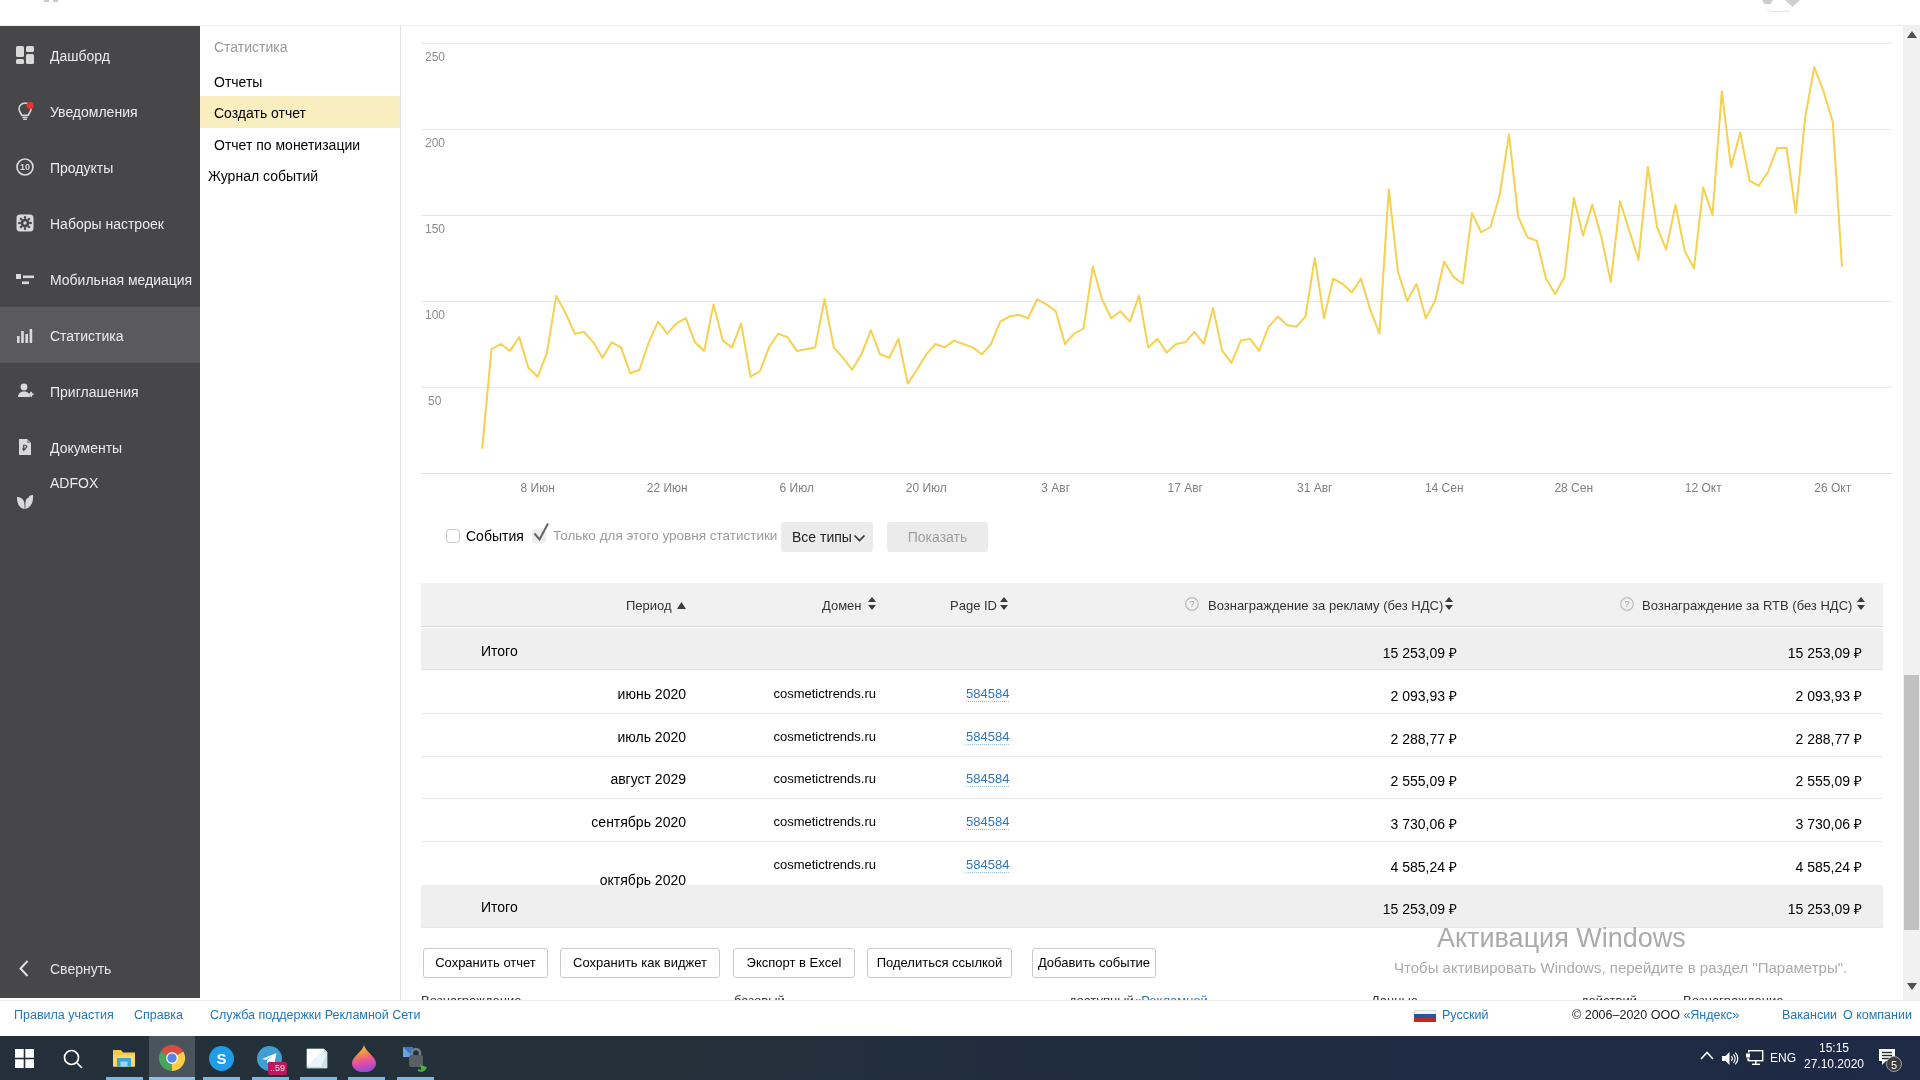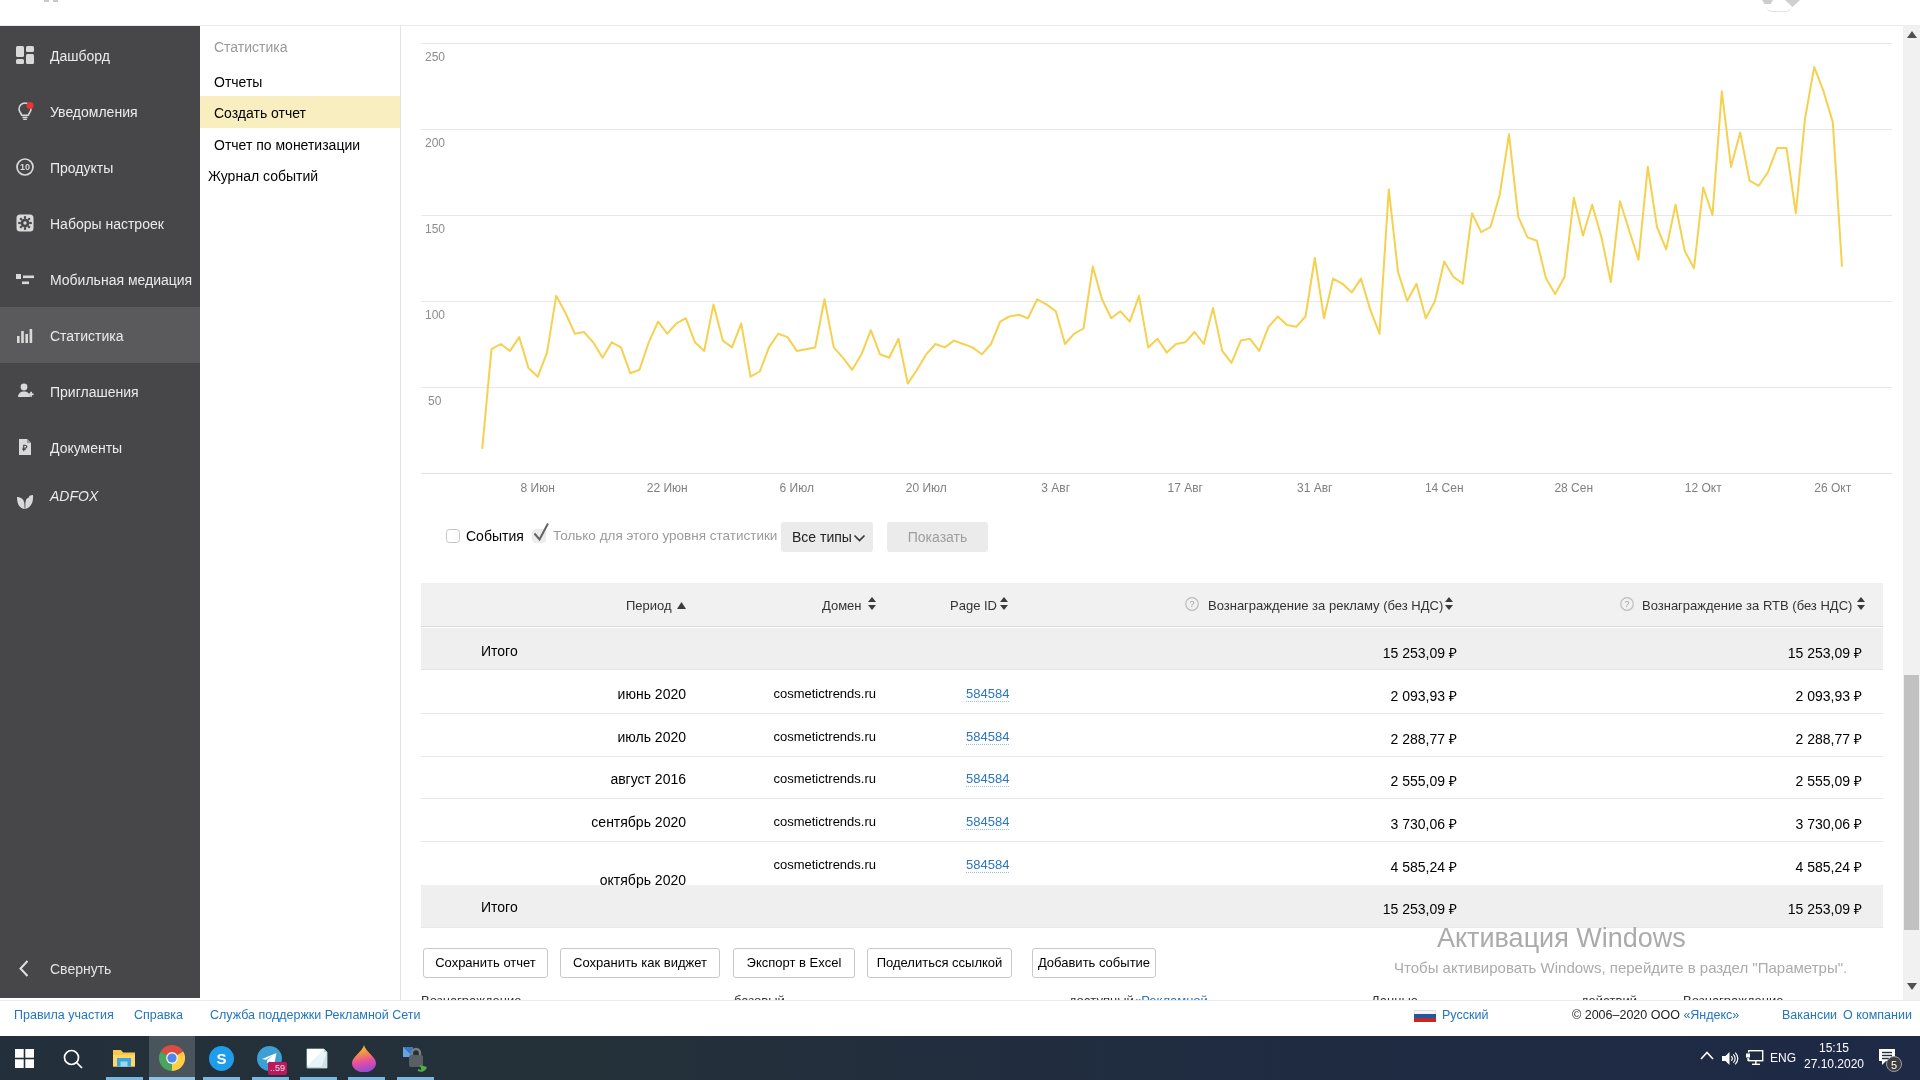--- a/index.html
+++ b/index.html
@@ -95,21 +95,21 @@
   <path d="M11 1 l4 4 h-4 z" fill="#9a9a9c"></path>
   <text x="9" y="13" font-size="8.5" font-family="Liberation Sans" font-weight="bold" fill="#474749" text-anchor="middle">₽</text>
 </svg>
 <div class="sitem" style="top:440px;">Документы</div>
 
 <svg class="sicon" style="top:494px;" viewBox="0 0 18 18">
   <path d="M1 3 c4 0 7 2 7.4 7 l0.3 5 C4 14.4 1 11 1 3 z" fill="#d9d9d9"></path>
   <path d="M17 1 c-5 0.5-7.5 3.5-7.6 8.5 l-0.1 5.5 C15 13.6 17.6 8 17 1 z" fill="#d9d9d9"></path>
   <path d="M10.5 0 l3 3 -3.4 2 z" fill="#474749"></path>
 </svg>
-<div class="sitem" style="top:488px;font-style:italic;">ADFOX</div>
+<div class="sitem" style="top:475px;">ADFOX</div>
 
 <svg class="abs" style="left:19px;top:960px;width:10px;height:17px;" viewBox="0 0 10 17">
   <path d="M8.5 1 L1.5 8.5 L8.5 16" fill="none" stroke="#e0e0e0" stroke-width="2"></path>
 </svg>
 <div class="abs" style="left:50px;top:961px;color:#e4e4e4;font-size:14px;">Свернуть</div>
 
 <div class="abs" style="left:200px;top:26px;width:200px;height:974px;background:#fff;"></div>
 <div class="abs" style="left:400px;top:25px;width:1px;height:975px;background:#e3e3e3;"></div>
 <div class="abs" style="left:214px;top:39px;font-size:14px;color:#999;">Статистика</div>
 <div class="abs" style="left:214px;top:74px;font-size:14px;color:#000;">Отчеты</div>
@@ -219,21 +219,21 @@
 <div class="cell r" style="left:486px;top:686px;width:200px;font-size:14px;">июнь 2020</div>
 <div class="cell r" style="left:676px;top:686px;width:200px;">cosmetictrends.ru</div>
 <div class="cell" style="left:966px;top:686px;"><span class="pid">584584</span></div>
 <div class="cell r" style="left:1257px;top:686px;width:200px;font-size:14px;">2 093,93 ₽</div>
 <div class="cell r" style="left:1662px;top:686px;width:200px;font-size:14px;">2 093,93 ₽</div>
 <div class="cell r" style="left:486px;top:729px;width:200px;font-size:14px;">июль 2020</div>
 <div class="cell r" style="left:676px;top:729px;width:200px;">cosmetictrends.ru</div>
 <div class="cell" style="left:966px;top:729px;"><span class="pid">584584</span></div>
 <div class="cell r" style="left:1257px;top:729px;width:200px;font-size:14px;">2 288,77 ₽</div>
 <div class="cell r" style="left:1662px;top:729px;width:200px;font-size:14px;">2 288,77 ₽</div>
-<div class="cell r" style="left:486px;top:771px;width:200px;font-size:14px;">август 2016</div>
+<div class="cell r" style="left:486px;top:771px;width:200px;font-size:14px;">август 2029</div>
 <div class="cell r" style="left:676px;top:771px;width:200px;">cosmetictrends.ru</div>
 <div class="cell" style="left:966px;top:771px;"><span class="pid">584584</span></div>
 <div class="cell r" style="left:1257px;top:771px;width:200px;font-size:14px;">2 555,09 ₽</div>
 <div class="cell r" style="left:1662px;top:771px;width:200px;font-size:14px;">2 555,09 ₽</div>
 <div class="cell r" style="left:486px;top:814px;width:200px;font-size:14px;">сентябрь 2020</div>
 <div class="cell r" style="left:676px;top:814px;width:200px;">cosmetictrends.ru</div>
 <div class="cell" style="left:966px;top:814px;"><span class="pid">584584</span></div>
 <div class="cell r" style="left:1257px;top:814px;width:200px;font-size:14px;">3 730,06 ₽</div>
 <div class="cell r" style="left:1662px;top:814px;width:200px;font-size:14px;">3 730,06 ₽</div>
 <div class="cell r" style="left:486px;top:857px;width:200px;font-size:14px;margin-top:15px;">октябрь 2020</div>

